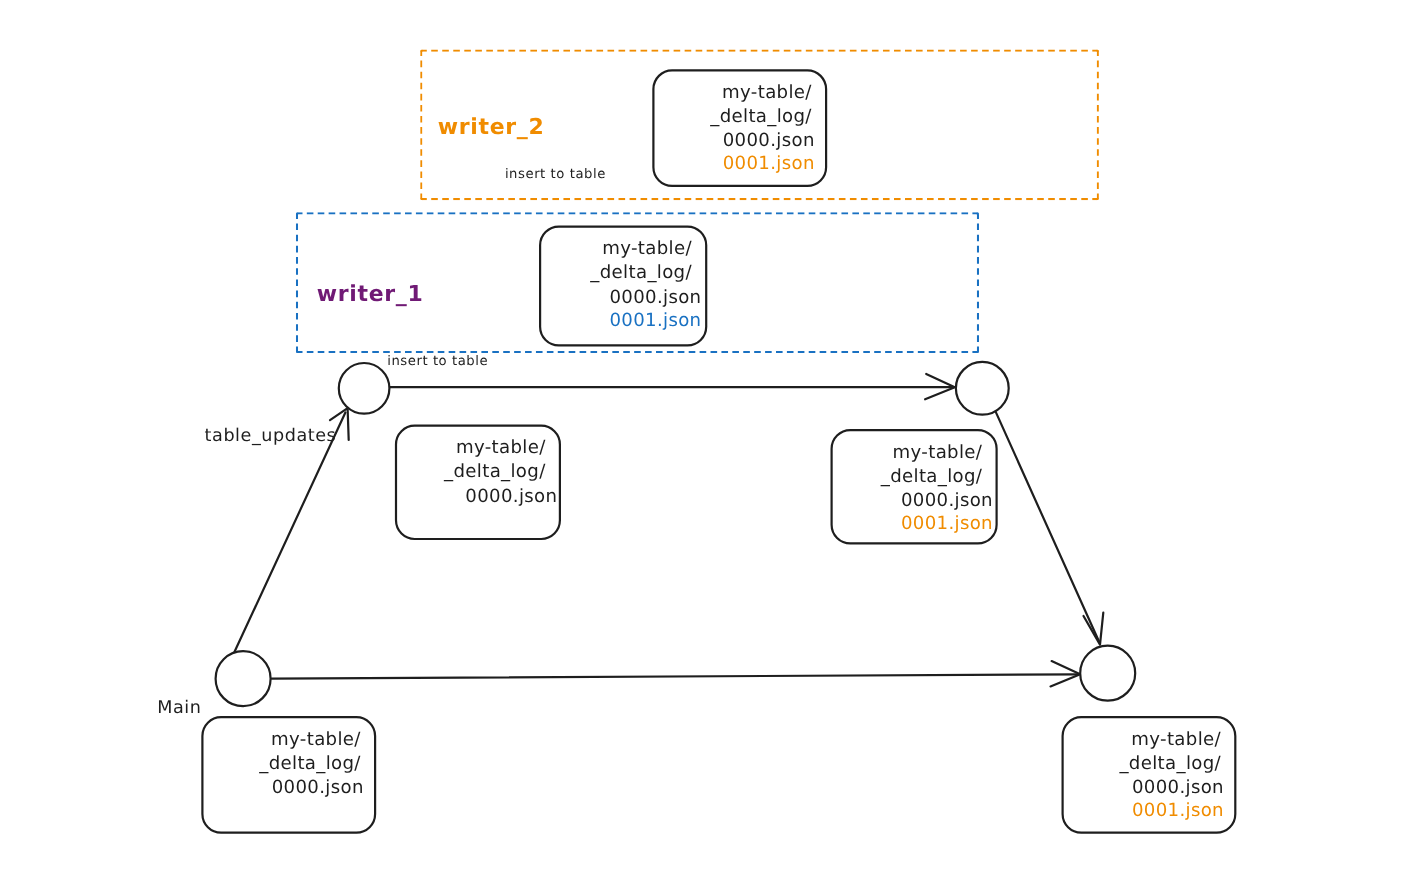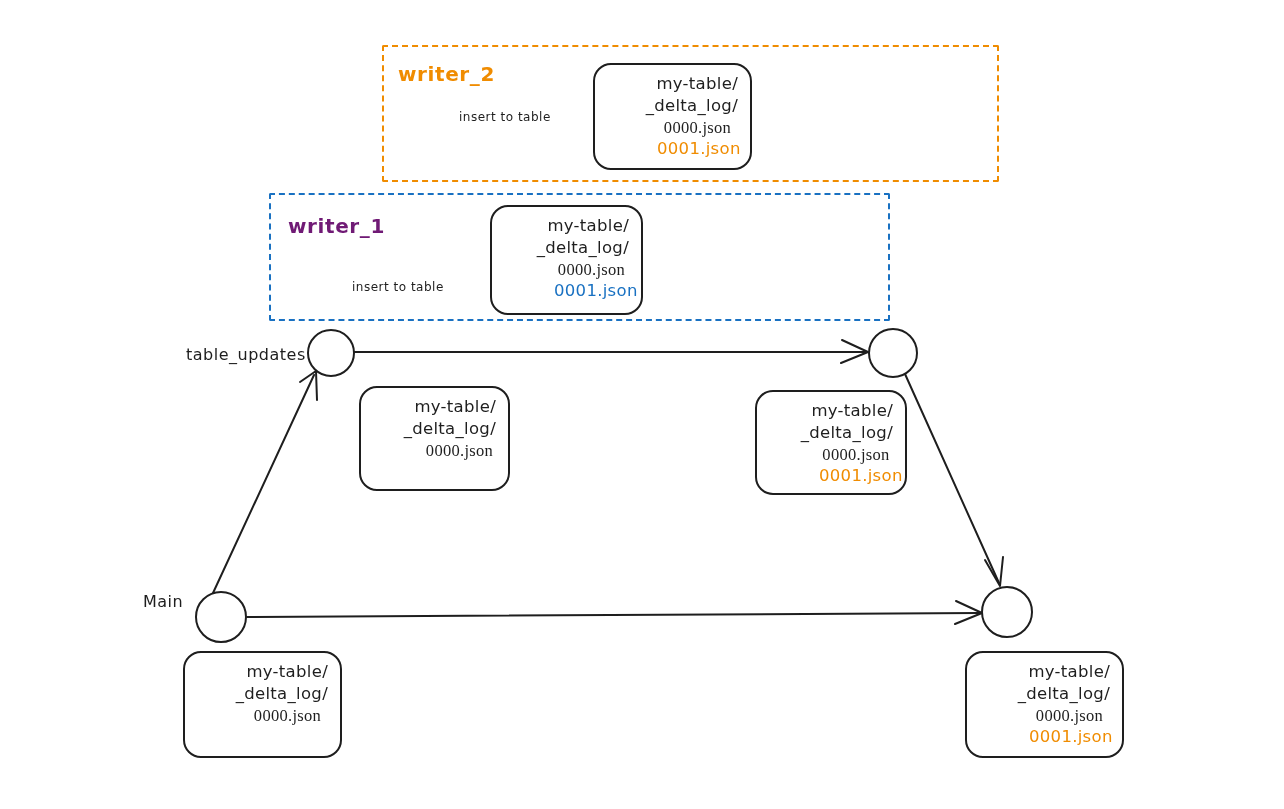--- a/index.html
+++ b/index.html
@@ -18,20 +18,21 @@
   #canvas {
     position: absolute;
     left: 0; top: 0;
     width: 1284px;
     height: 809px;
   }
   .hand {
     font-family: "DejaVu Sans", sans-serif;
     font-weight: 400;
     letter-spacing: 0.4px;
+    margin-top: 41px;
   }
   
   .group-frame {
     position: absolute;
     box-sizing: border-box;
     border-style: dashed;
     border-width: 2.2px;
     border-radius: 2px;
     background: transparent;
   }
@@ -67,21 +68,21 @@
   }
   .card .line {
     font-size: 16.5px;
     color: #1e1e1e;
     line-height: 1.32;
     white-space: nowrap;
     letter-spacing: 0.3px;
   }
   .card .l0 { text-align: right;  }
   .card .l1 { text-align: right; padding-left: 26px; }
-  .card .l2 { text-align: center; padding-left: 52px; font-family: Liberation Serif, serif; }
+  .card .l2 { text-align: center; padding-left: 52px; }
   .card .l3 { text-align: center; padding-left: 52px; }
   .card .accent-orange { color: #f08c00; }
   .card .accent-blue   { color: #1971c2; }
 
   
   .branch-label {
     position: absolute;
     font-size: 16px;
     color: #1e1e1e;
     white-space: nowrap;

